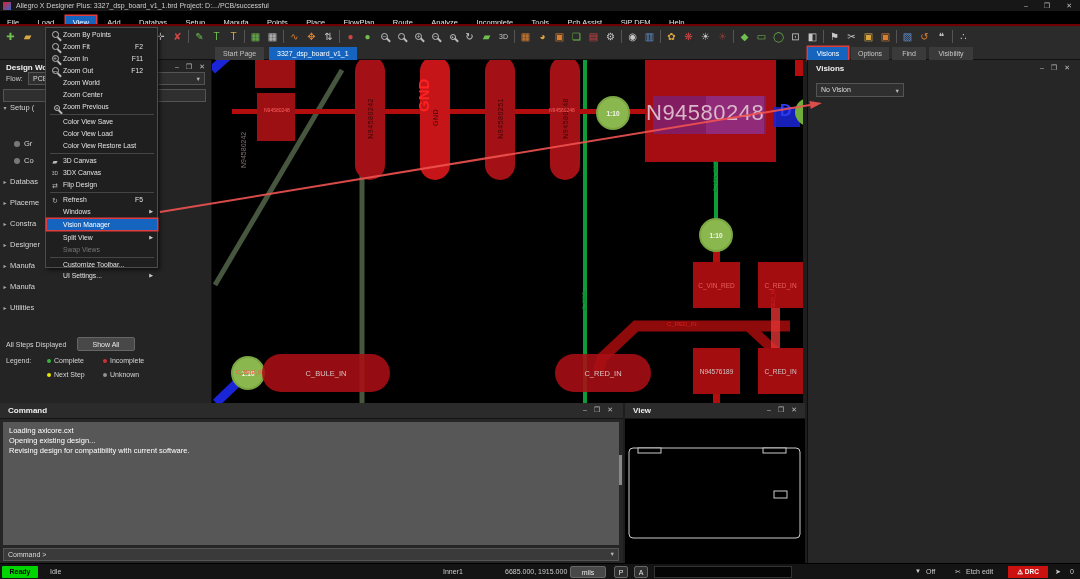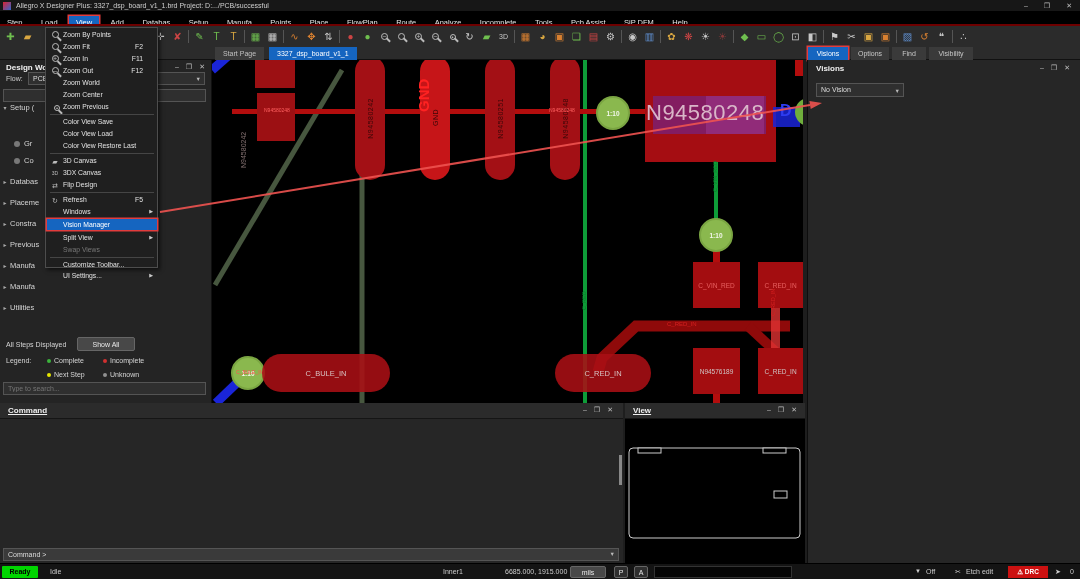--- a/index.html
+++ b/index.html
@@ -77,21 +77,21 @@
   .sqpad span { font-size:6.5px; white-space:nowrap; }
   .badge { position:absolute; width:34px; height:34px; border-radius:50%; background:#8ab84e; border:2px solid #7aa542; display:flex; align-items:center; justify-content:center; color:#f2f6ea; font-size:6.5px; font-weight:bold; }
   .netoval { position:absolute; height:38px; border-radius:19px; background:rgba(170,15,20,.88); display:flex; align-items:center; justify-content:center; color:#d7c2c2; font-size:7.5px; }
 
   
   .rightpanel { position:absolute; left:807px; top:60px; width:273px; height:503px; background:#262626; border-left:1px solid #0d0d0d; }
 
   
   .subwin { position:absolute; background:#262626; }
   .subtitle { position:absolute; left:0; top:0; right:0; height:16px; background:#2b2b2b; border-bottom:1px solid #151515; }
-  .subtitle .st { position:absolute; left:8px; top:3px; font-weight:bold; font-size:8px; color:#eee;text-decoration:underline; }
+  .subtitle .st { position:absolute; left:8px; top:3px; font-weight:bold; font-size:8px; color:#eee; }
 
   
   .statusbar { position:absolute; left:0; top:563px; width:1080px; height:16px; background:#141414; border-top:1px solid #000; font-size:7px; color:#ccc; }
   .sbit { position:absolute; top:4px; white-space:nowrap; }
 
   .arrowsvg { position:absolute; left:0; top:0; z-index:50; pointer-events:none; }
 </style>
 </head>
 <body>
 
@@ -99,21 +99,21 @@
 
   <div class="titlebar">
     <div class="appicon"></div>
     <span class="ttext">Allegro X Designer Plus: 3327_dsp_board_v1_1.brd  Project: D:.../PCB/successful</span>
     <span class="wctrl" style="right:52px;">–</span>
     <span class="wctrl" style="right:30px;">❐</span>
     <span class="wctrl" style="right:8px;">✕</span>
   </div>
 
   <div class="menubar">
-    <span class="mitem">Step</span>
+    <span class="mitem">File</span>
     <span class="mitem">Load</span>
     <span class="mitem active">View</span>
     <span class="mitem">Add</span>
     <span class="mitem">Databas</span>
     <span class="mitem">Setup</span>
     <span class="mitem">Manufa</span>
     <span class="mitem">Points</span>
     <span class="mitem">Place</span>
     <span class="mitem">FlowPlan</span>
     <span class="mitem">Route</span>
@@ -218,33 +218,32 @@
       <span class="ddarrow">▼</span>
     </div>
     <div class="fieldbox" style="left:3px; top:29px; width:203px; height:13px;"></div>
 
     <div class="trow" style="top:42px;"><span class="arr">▾</span><span>Setup (</span></div>
     <div class="trow" style="top:95px;"><span class="ind"></span><span class="dot dot-gray"></span><span>Co</span></div>
     <div class="trow" style="top:78px;"><span class="ind"></span><span class="dot dot-gray"></span><span>Gr</span></div>
     <div class="trow" style="top:116px;"><span class="arr">▸</span><span>Databas</span></div>
     <div class="trow" style="top:137px;"><span class="arr">▸</span><span>Placeme</span></div>
     <div class="trow" style="top:158px;"><span class="arr">▸</span><span>Constra</span></div>
-    <div class="trow" style="top:179px;"><span class="arr">▸</span><span>Previous</span></div>
+    <div class="trow" style="top:179px;"><span class="arr">▸</span><span>Designer</span></div>
     <div class="trow" style="top:200px;"><span class="arr">▸</span><span>Manufa</span></div>
     <div class="trow" style="top:221px;"><span class="arr">▸</span><span>Manufa</span></div>
     <div class="trow" style="top:242px;"><span class="arr">▸</span><span>Utilities</span></div>
 
     <span class="abs" style="left:6px; top:281px; font-size:7px;">All Steps Displayed</span>
     <div class="btn abs" style="left:77px; top:277px; width:58px; height:14px; font-size:7px; line-height:13px;">Show All</div>
     <span class="abs" style="left:6px; top:297px; font-size:7px;">Legend:</span>
     <span class="abs" style="left:44px; top:297px; font-size:7px;"><span class="dot sm dot-green"></span><span>Complete</span></span>
     <span class="abs" style="left:100px; top:297px; font-size:7px;"><span class="dot sm dot-red"></span><span>Incomplete</span></span>
     <span class="abs" style="left:44px; top:311px; font-size:7px;"><span class="dot sm dot-yellow"></span><span>Next Step</span></span>
     <span class="abs" style="left:100px; top:311px; font-size:7px;"><span class="dot sm dot-dgray"></span><span>Unknown</span></span>
-    <input class="fieldbox" style="left: 3px; top: 322px; width: 203px; height: 13px; color: rgb(187, 187, 187);" placeholder="Type to search...">
   </div>
 
   <div class="canvas">
     <svg width="591" height="343" style="position:absolute; left:0; top:0;">
       <line x1="3" y1="225" x2="130" y2="10" stroke="#47573f" stroke-width="5"></line>
       <line x1="150" y1="0" x2="150" y2="343" stroke="#47573f" stroke-width="5"></line>
       <line x1="373" y1="0" x2="373" y2="343" stroke="#0e9c38" stroke-width="4"></line>
       <line x1="504" y1="0" x2="504" y2="160" stroke="#0e9c38" stroke-width="4"></line>
       <rect x="20" y="49" width="415" height="5" fill="#b30d0d"></rect>
       <rect x="501" y="188" width="7" height="16" fill="#b30d0d"></rect>
@@ -428,20 +427,25 @@
       <span class="ddarrow" style="line-height:14px;">▼</span>
     </div>
   </div>
 
   <div class="subwin" style="left:0; top:403px; width:623px; height:160px;">
     <div class="subtitle">
       <span class="st">Command</span>
       <span class="pctrls" style="right:10px; top:3px;">
         <span>–</span><span>❐</span><span>✕</span>
       </span>
+    </div>
+    <div class="abs" style="left:3px; top:19px; width:616px; height:123px; background:#575757; padding:4px 6px; font-size:7.5px; line-height:10px; color:#fff;">
+      <div>Loading axlcore.cxt</div>
+      <div>Opening existing design...</div>
+      <div>Revising design for compatibility with current software.</div>
     </div>
     <div class="abs" style="left:3px; top:145px; width:616px; height:13px; background:#3a3a3a; border:1px solid #555; font-size:7px; line-height:11px; color:#ddd; padding:0 4px;">
       <span>Command &gt;</span>
       <span class="ddarrow" style="line-height:11px;">▼</span>
     </div>
     <div class="abs" style="left:619px; top:52px; width:3px; height:30px; background:#888;"></div>
   </div>
 
   <div class="subwin" style="left:625px; top:403px; width:180px; height:160px;">
     <div class="subtitle">

